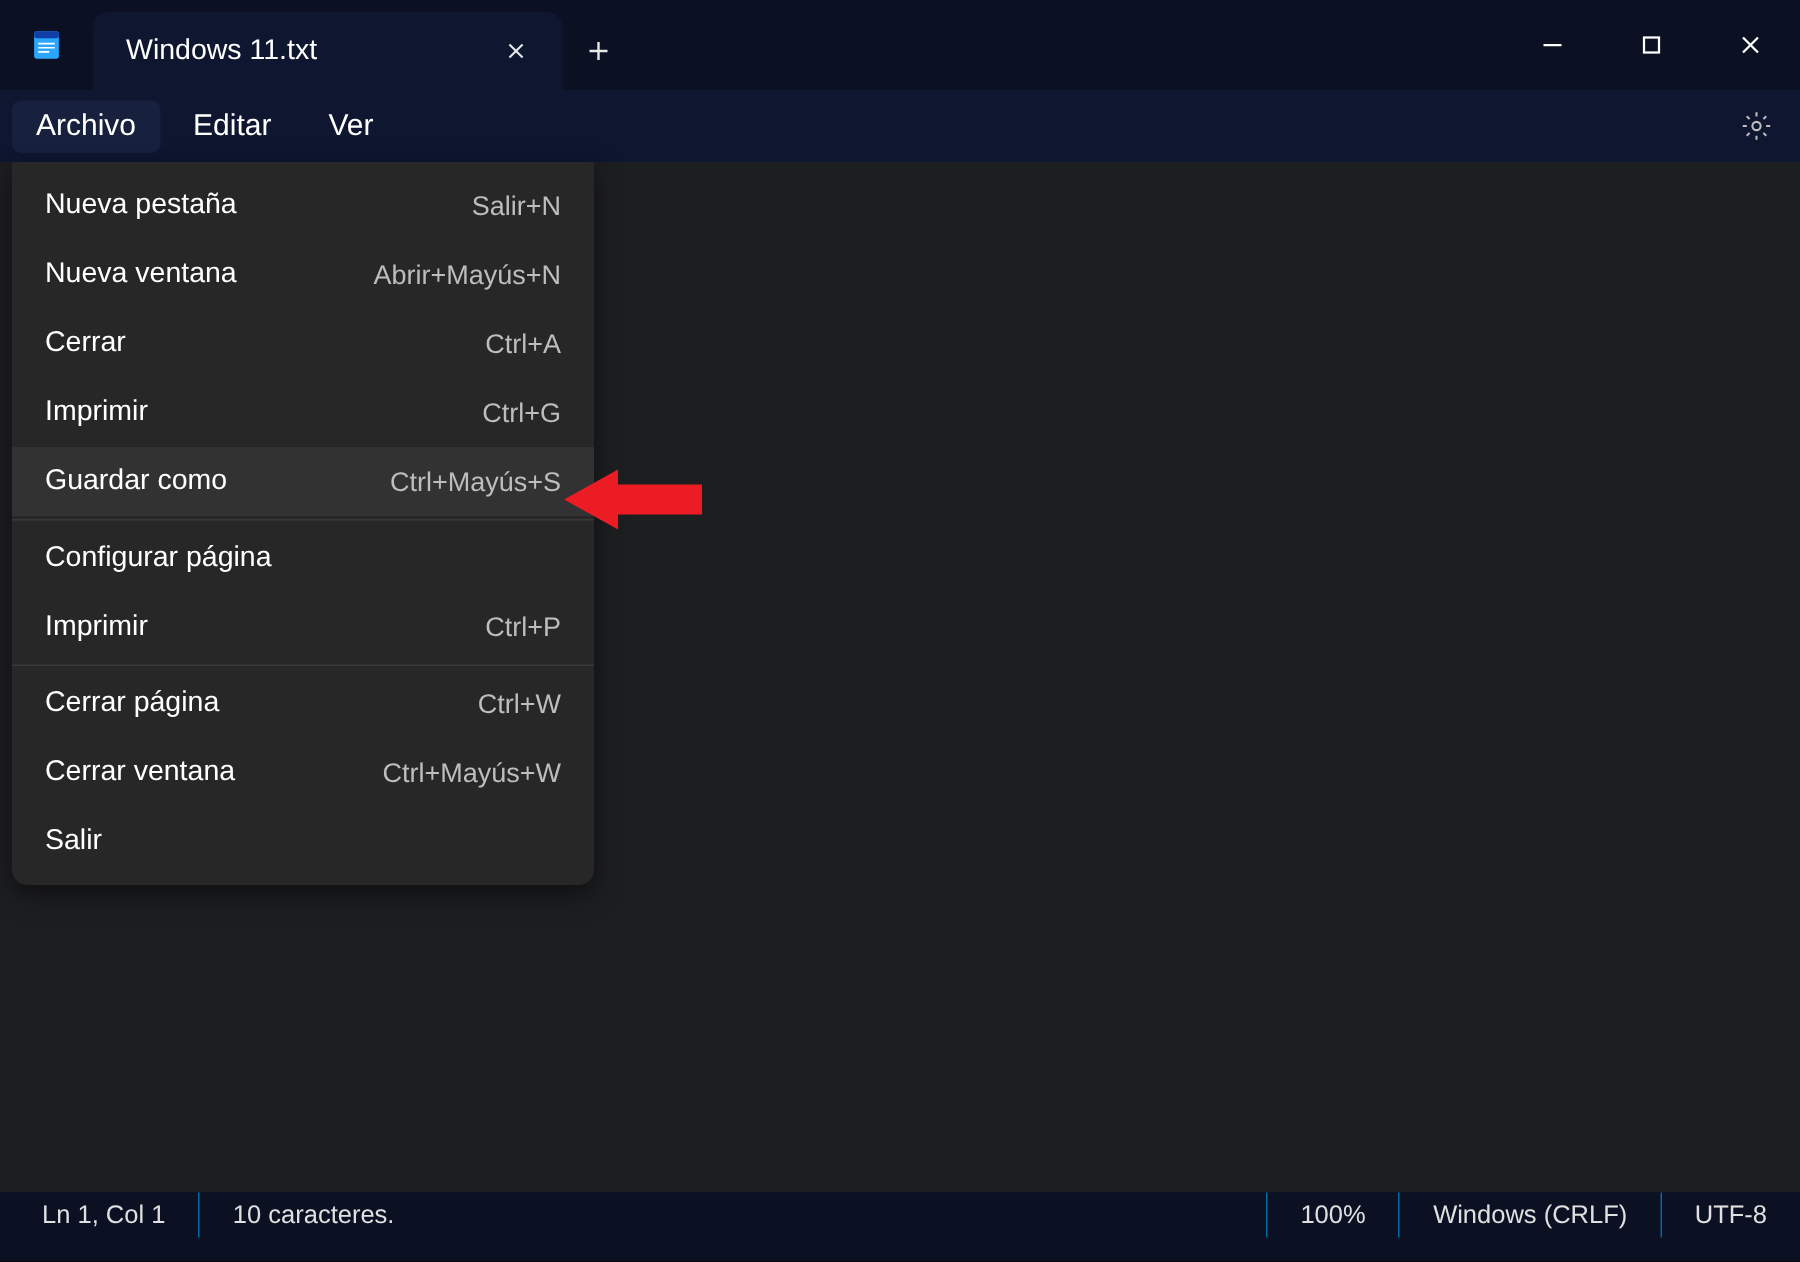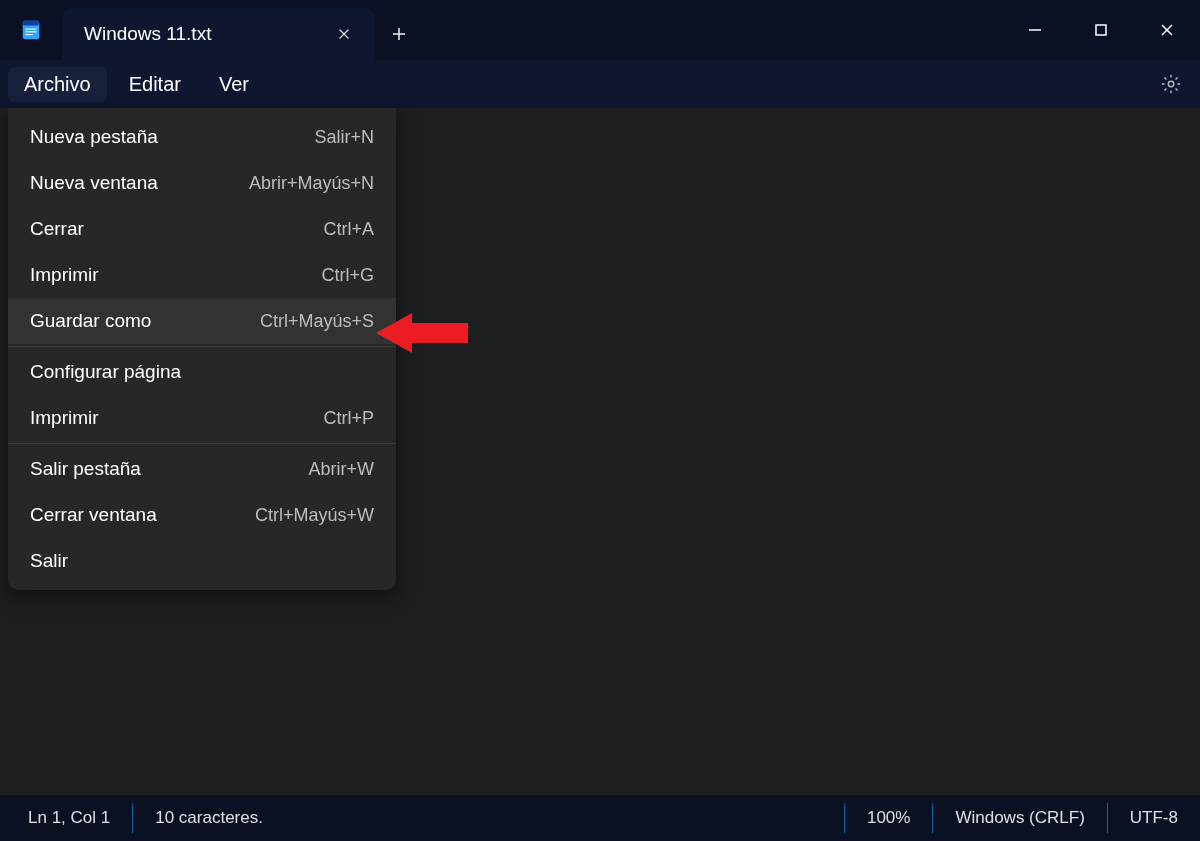--- a/index.html
+++ b/index.html
@@ -47,21 +47,21 @@
   .dd-item{display:flex;align-items:center;justify-content:space-between;padding:12px 22px;font-size:19px;color:#fff;}
   .dd-item .shortcut{color:var(--fg-dim);font-size:18px;}
   .dd-item.highlight{background:var(--bg-dropdown-hover);}
   .dd-sep{height:1px;background:var(--sep);margin:2px 0;}
 
   
   .arrow{position:absolute;top:310px;left:376px;width:92px;height:46px;}
   .arrow svg{width:92px;height:46px;}
 
   
-  .statusbar{position:absolute;left:0;right:0;bottom:0;height:46px;background:var(--bg-status);display:flex;align-items:center;color:#e0e0e0;font-size:17px;}
+  .statusbar{position:absolute;left:0;right:0;bottom:0;height:46px;background:var(--bg-status);display:flex;align-items:flex-start;color:#e0e0e0;font-size:17px;}
   .status-seg{padding:0 22px;height:30px;display:flex;align-items:center;border-left:1px solid #0369a1;}
   .status-seg:first-child{border-left:none;padding-left:28px;}
   .statusbar .spacer{flex:1;}
 </style>
 </head>
 <body>
 
 <div class="app">
 
   <div class="titlebar">
@@ -150,22 +150,22 @@
     <div class="dd-item">
       <span>Configurar página</span>
       <span class="shortcut"></span>
     </div>
     <div class="dd-item">
       <span>Imprimir</span>
       <span class="shortcut">Ctrl+P</span>
     </div>
     <div class="dd-sep"></div>
     <div class="dd-item">
-      <span>Salir pestaña</span>
-      <span class="shortcut">Abrir+W</span>
+      <span>Cerrar página</span>
+      <span class="shortcut">Ctrl+W</span>
     </div>
     <div class="dd-item">
       <span>Cerrar ventana</span>
       <span class="shortcut">Ctrl+Mayús+W</span>
     </div>
     <div class="dd-item">
       <span>Salir</span>
       <span class="shortcut"></span>
     </div>
   </div>

